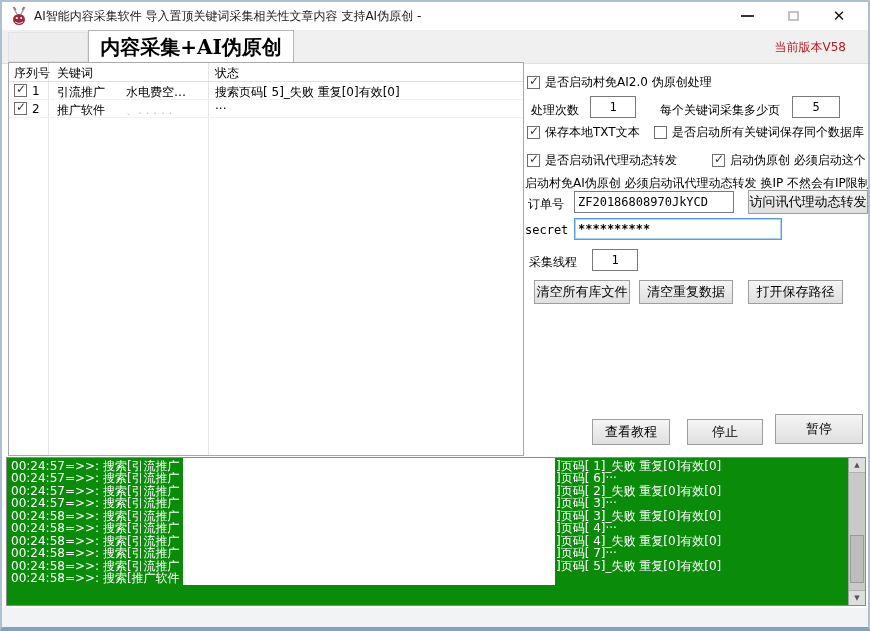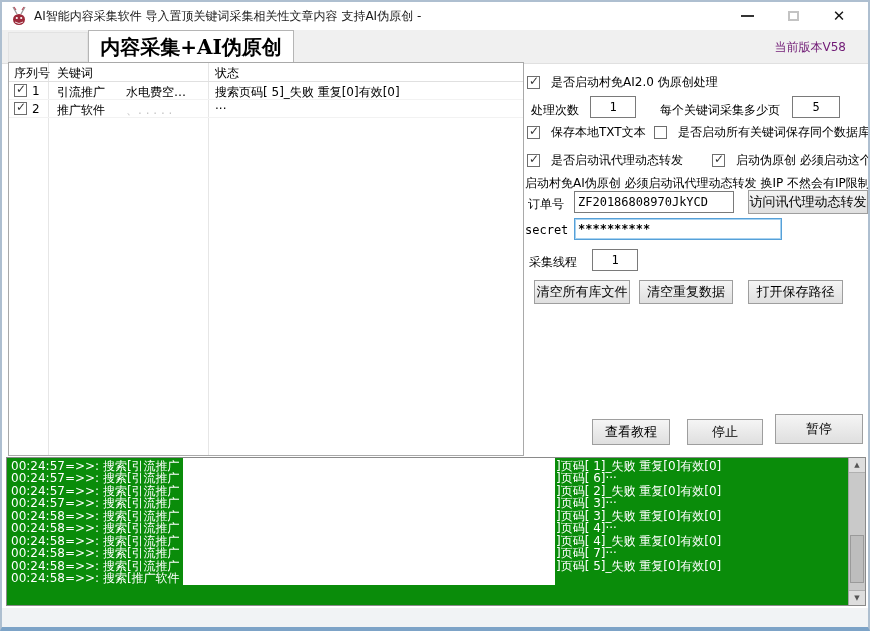--- a/index.html
+++ b/index.html
@@ -17,36 +17,36 @@
   .max-glyph{display:block;width:11px;height:10px;border:2px solid #c3c3c3;}
   .close-glyph{font-size:15px;color:#111;line-height:1;}
   
   .header-strip{position:absolute;left:0;top:28px;right:0;height:34px;background:#f0f0f0;
     border-bottom:1px solid #e0e0e0;}
   .tab-stub{position:absolute;left:6px;top:2px;width:80px;height:30px;background:#ededed;
     border:1px solid #e2e2e2;}
   .main-tab{position:absolute;left:86px;top:0px;width:206px;height:34px;background:#fff;
     border:1px solid #b5b5b5;border-bottom:none;text-align:center;line-height:33px;
     font-family:"DejaVu Serif","Liberation Serif",serif;font-weight:bold;font-size:20px;color:#000;}
-  .version-label{position:absolute;right:22px;top:9px;font-size:12px;color:#701a75;text-align:center;}
+  .version-label{position:absolute;right:22px;top:9px;font-size:12px;color:#b91c1c;text-align:center;}
   
   .kw-table{position:absolute;left:6px;top:60px;width:516px;height:394px;background:#fff;
     border:1px solid #a9a9a9;font-size:12px;color:#000;}
   .kw-vline{position:absolute;top:0;bottom:0;width:1px;background:#e6e6e6;}
   .kw-header{position:absolute;left:0;top:0;right:0;height:19px;border-bottom:1px solid #e0e0e0;}
   .kw-h{position:absolute;top:2px;white-space:nowrap;}
   .kw-row{position:absolute;left:0;right:0;height:18px;border-bottom:1px solid #f2f2f2;}
   .cbx{position:absolute;width:13px;height:13px;border:1px solid #6e6e6e;background:#fff;}
   .cbx.checked::after{content:"✓";position:absolute;left:1px;top:-3px;font-size:12px;color:#333;}
   .kw-cell{position:absolute;top:2px;white-space:nowrap;}
   .blurred{color:#c4c4c4;filter:blur(0.6px);}
   
   .panel{position:absolute;left:522px;top:60px;right:0;height:394px;font-size:12px;color:#000;}
   .p-abs{position:absolute;white-space:nowrap;}
-  .cb-row{display:flex;align-items:center;gap:11px;}
+  .cb-row{display:flex;align-items:center;gap:5px;}
   .cb-box{position:relative;width:13px;height:13px;border:1px solid #6e6e6e;background:#fff;flex:0 0 auto;}
   .cb-box.checked::after{content:"✓";position:absolute;left:1px;top:-3px;font-size:12px;color:#333;}
   .tin{border:1px solid #7a7a7a;background:#fff;font-size:12px;height:22px;padding:0 3px;
     font-family:"DejaVu Sans Mono","Liberation Mono",monospace;}
   .tin.center{text-align:center;}
   .tin.focus{border:1px solid #56a0d8;box-shadow:0 0 0 1px #a8d2f0 inset;}
   .btn{border:1px solid #9e9e9e;background:linear-gradient(#f5f5f5,#dfdfdf);
     font-size:13px;color:#000;display:flex;align-items:center;justify-content:center;cursor:default;}
   .mono{font-family:"DejaVu Sans Mono","Liberation Mono",monospace;}
   

